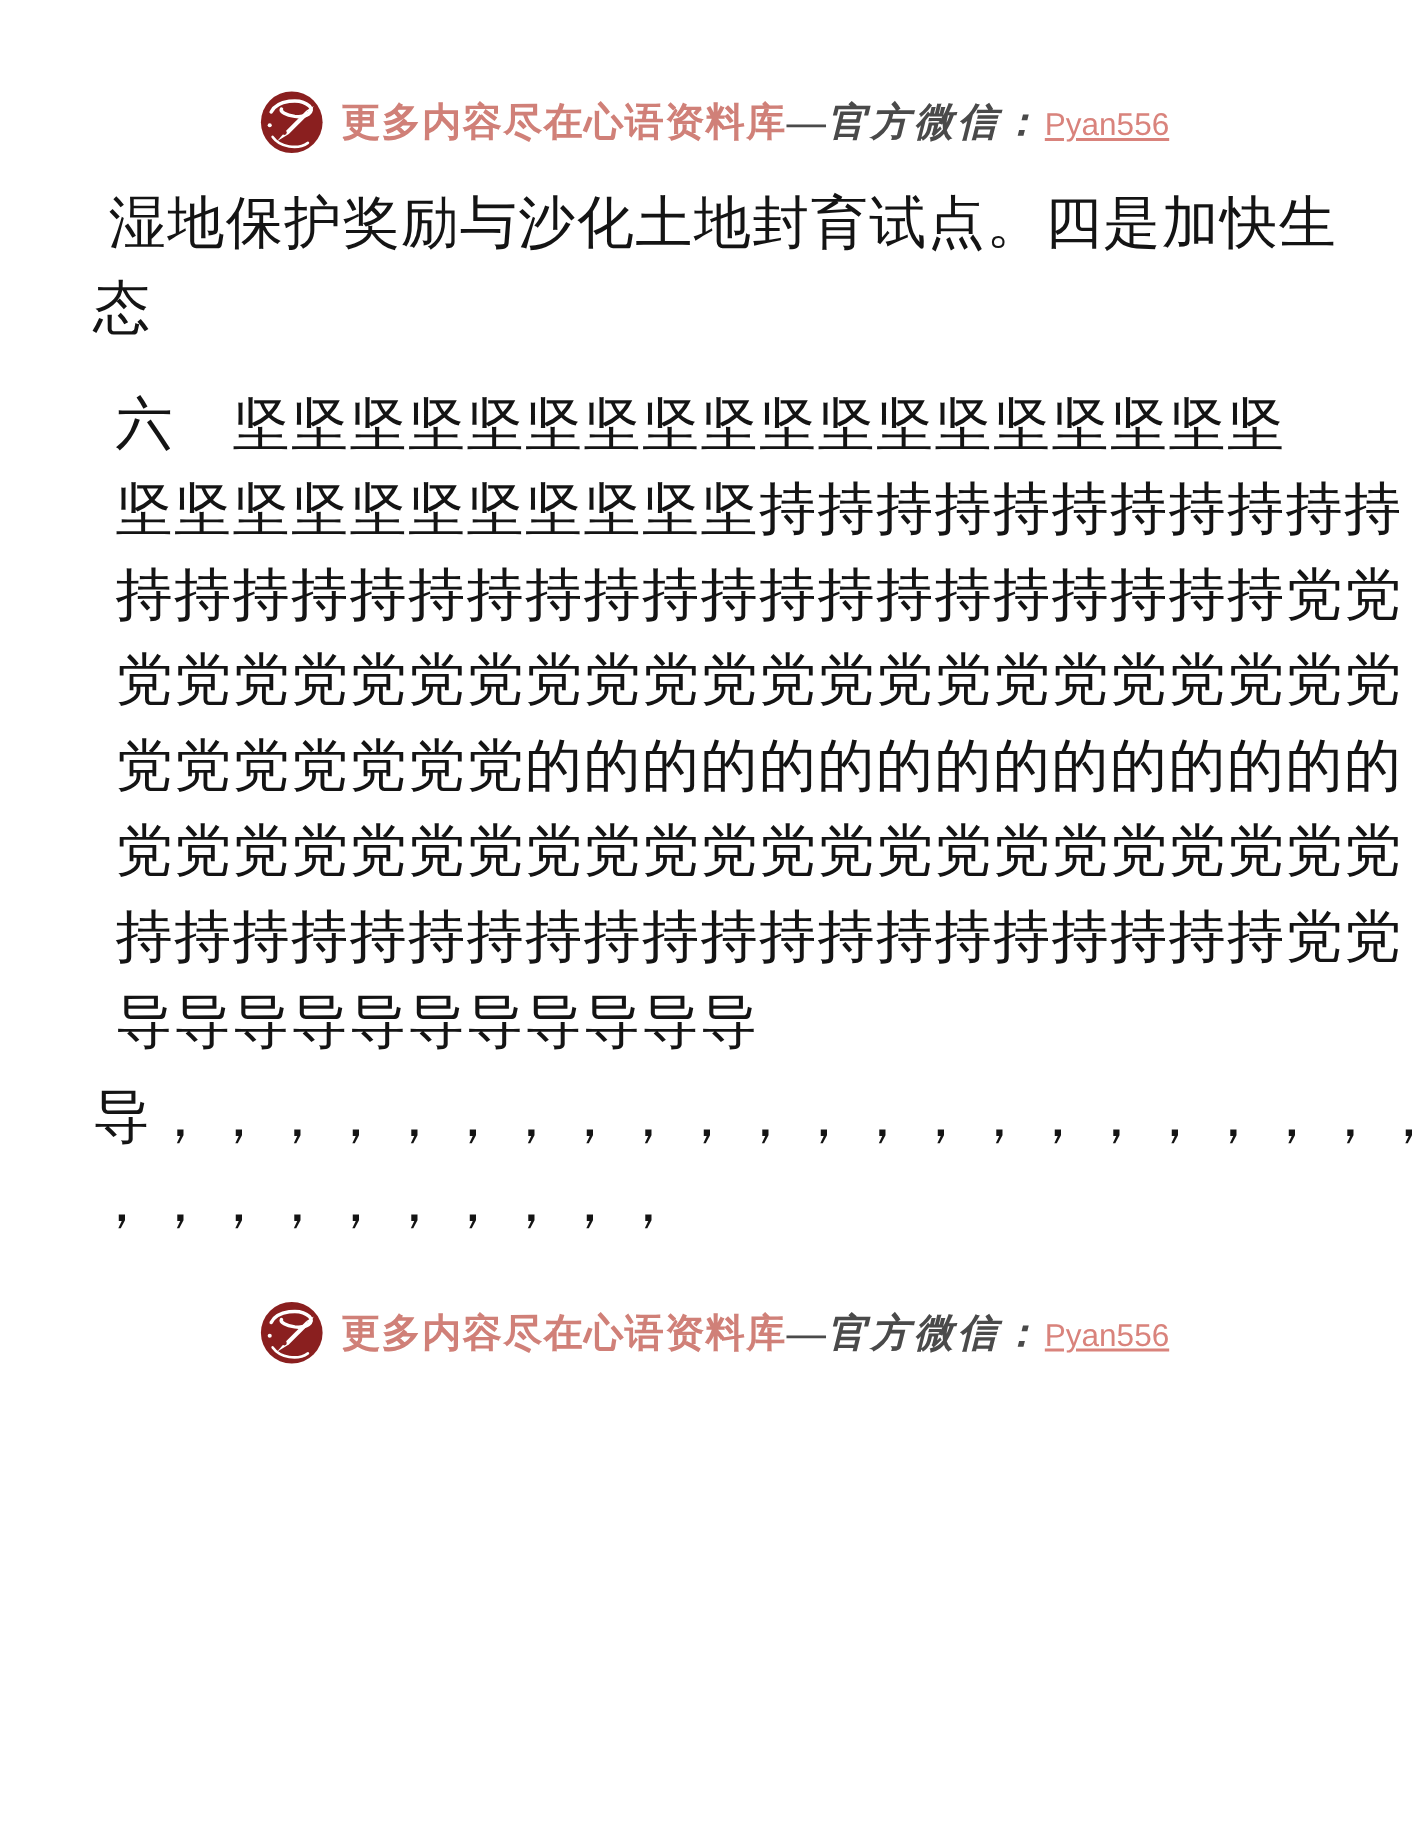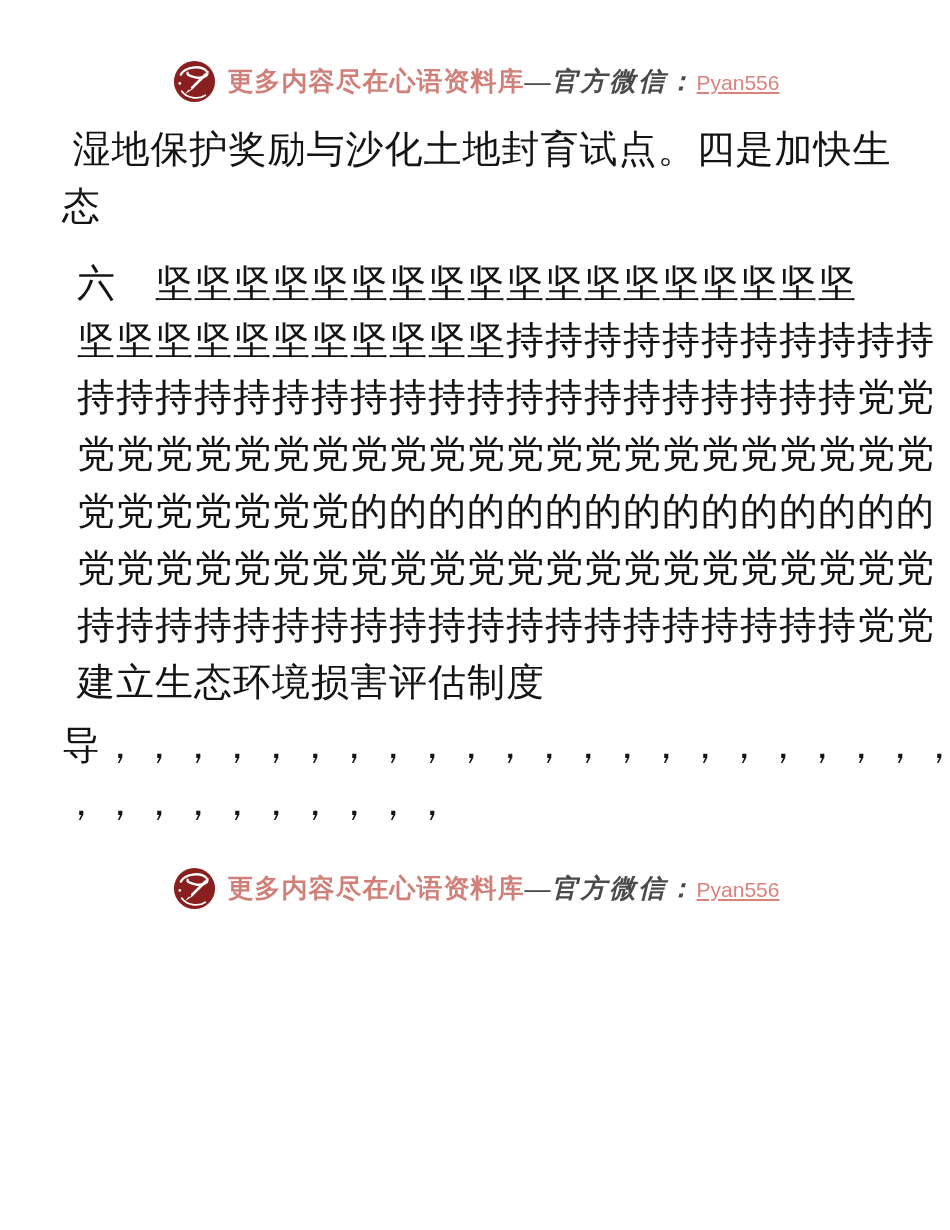--- a/index.html
+++ b/index.html
@@ -79,21 +79,21 @@
       <div class="line">态</div>
     </div>
     <div class="para block">
       <div class="line">六　坚坚坚坚坚坚坚坚坚坚坚坚坚坚坚坚坚坚</div>
       <div class="line">坚坚坚坚坚坚坚坚坚坚坚持持持持持持持持持持持</div>
       <div class="line">持持持持持持持持持持持持持持持持持持持持党党</div>
       <div class="line">党党党党党党党党党党党党党党党党党党党党党党</div>
       <div class="line">党党党党党党党的的的的的的的的的的的的的的的</div>
       <div class="line">党党党党党党党党党党党党党党党党党党党党党党</div>
       <div class="line">持持持持持持持持持持持持持持持持持持持持党党</div>
-      <div class="line">建立生态环境损害评估制度</div>
+      <div class="line">导导导导导导导导导导导</div>
     </div>
     <div class="para last">
       <div class="line">导，，，，，，，，，，，，，，，，，，，，，，</div>
       <div class="line">，，，，，，，，，，</div>
     </div>
   </div>
 
 <div class="brand-row footer">
   <svg class="brand-logo" viewBox="0 0 48 48" aria-hidden="true">
     <circle cx="24" cy="24" r="21" fill="#8a1f1f"></circle>

